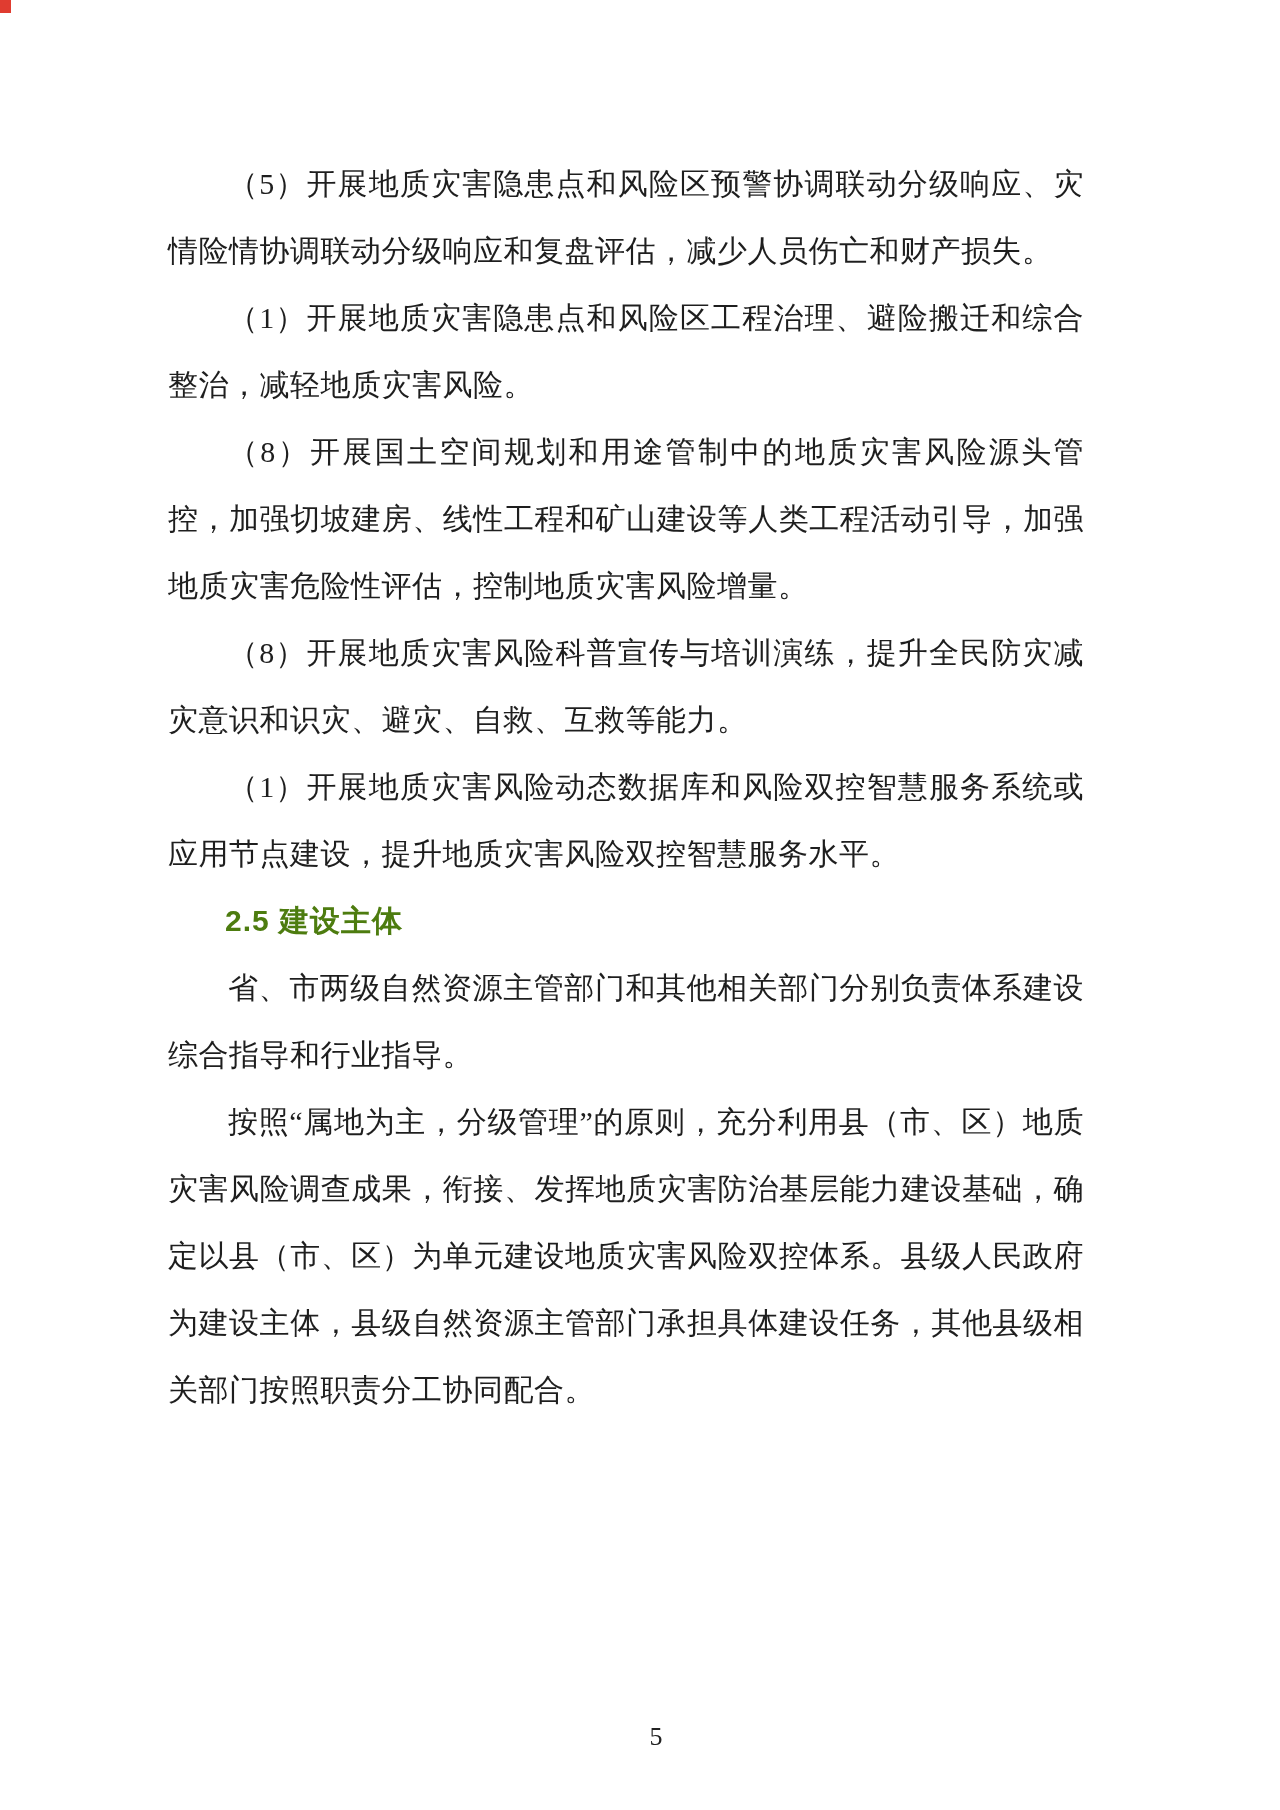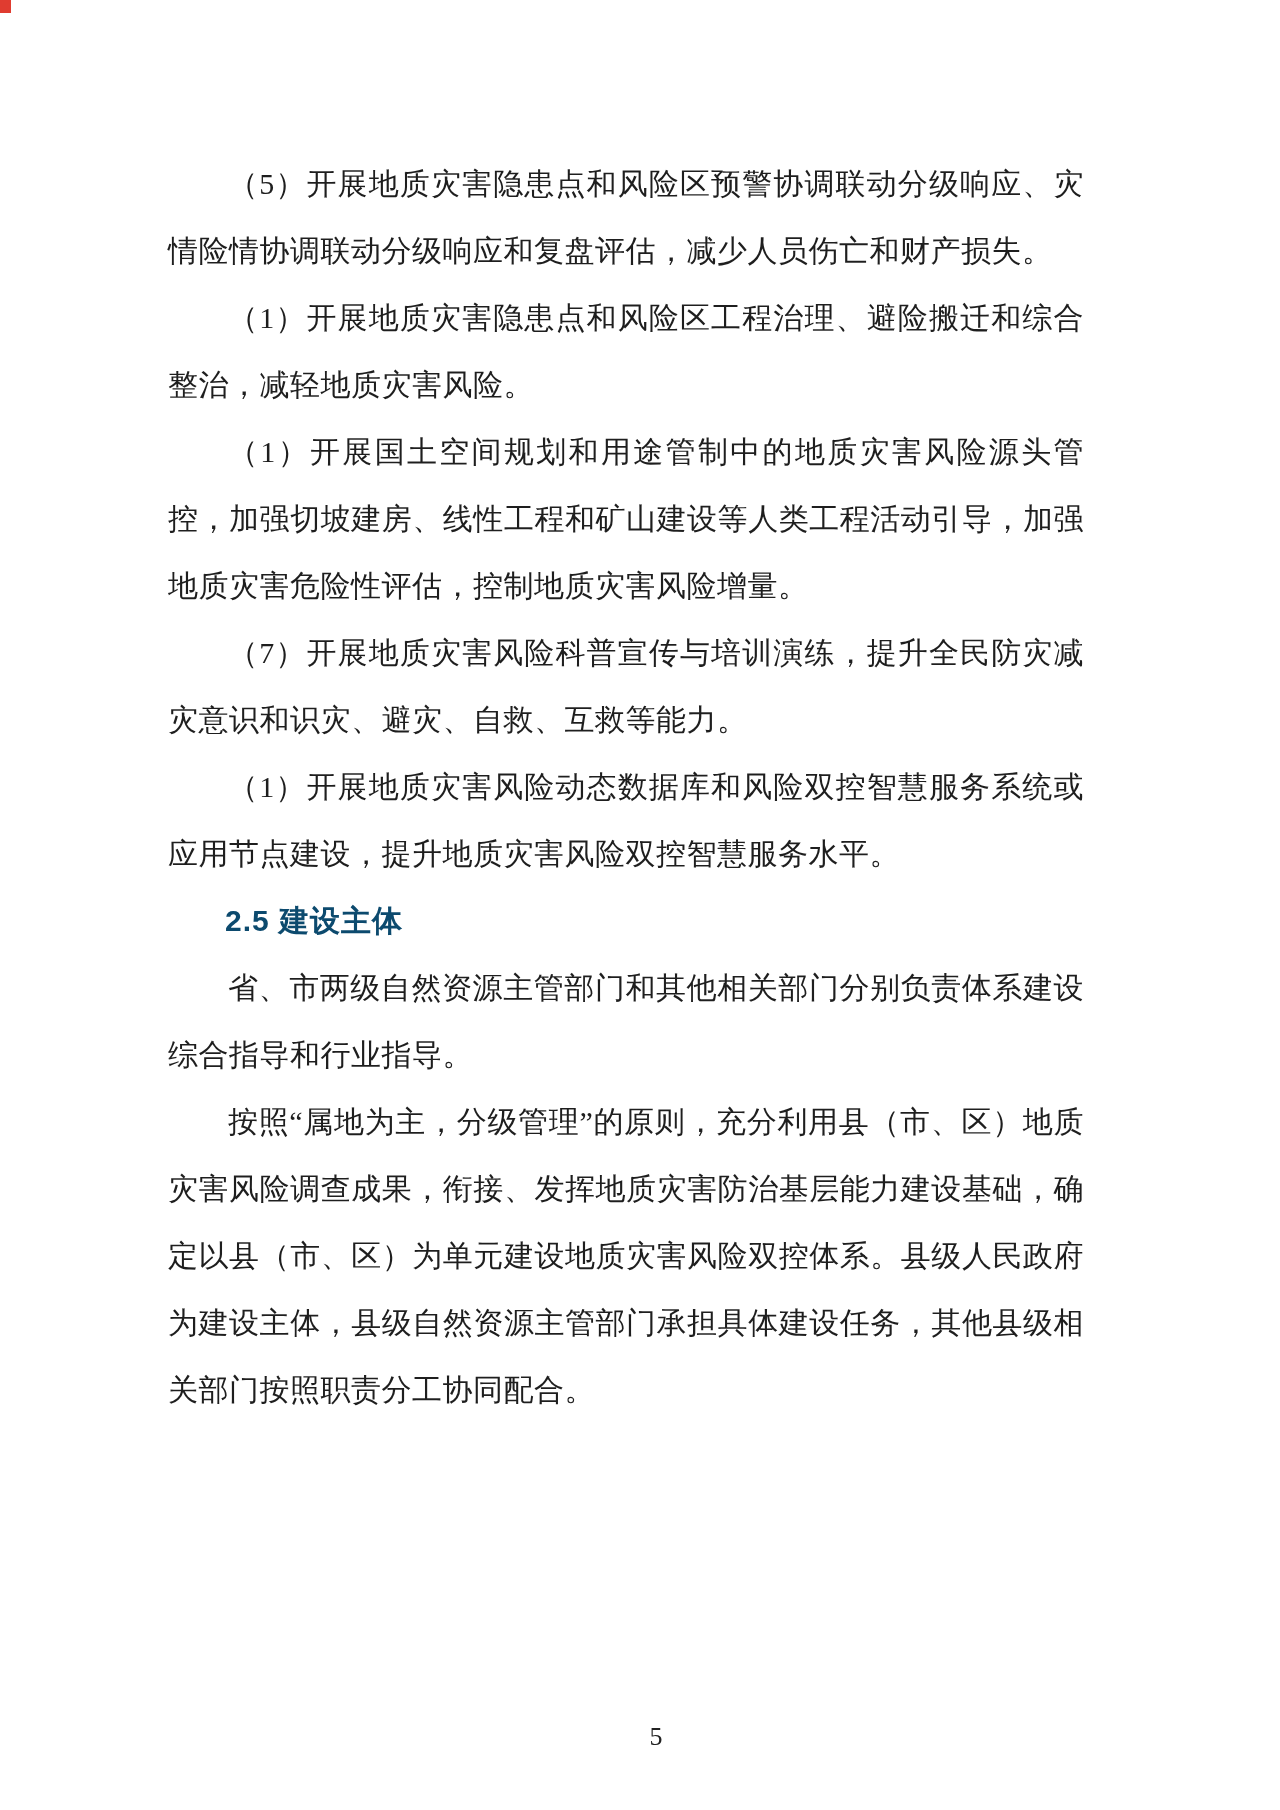--- a/index.html
+++ b/index.html
@@ -39,21 +39,21 @@
     text-align: justify;
     text-indent: 2em;
     word-break: break-all;
   }
   .heading {
     margin: 0;
     font-size: 30px;
     line-height: 67px;
     font-family: "Liberation Sans", sans-serif;
     font-weight: bold;
-    color: #0c4a6e;
+    color: #4d7c0f;
     text-indent: 1.9em;
     letter-spacing: 1px;
   }
   .footer {
     position: absolute;
     top: 1722px;
     left: 0;
     width: 100%;
     text-align: center;
   }
@@ -65,22 +65,22 @@
 </style>
 </head>
 <body>
 
 <div class="page">
   <div class="scan-mark"></div>
 
   <div class="content">
     <p class="para">（5）开展地质灾害隐患点和风险区预警协调联动分级响应、灾情险情协调联动分级响应和复盘评估，减少人员伤亡和财产损失。</p>
     <p class="para">（1）开展地质灾害隐患点和风险区工程治理、避险搬迁和综合整治，减轻地质灾害风险。</p>
-    <p class="para">（1）开展国土空间规划和用途管制中的地质灾害风险源头管控，加强切坡建房、线性工程和矿山建设等人类工程活动引导，加强地质灾害危险性评估，控制地质灾害风险增量。</p>
-    <p class="para">（7）开展地质灾害风险科普宣传与培训演练，提升全民防灾减灾意识和识灾、避灾、自救、互救等能力。</p>
+    <p class="para">（8）开展国土空间规划和用途管制中的地质灾害风险源头管控，加强切坡建房、线性工程和矿山建设等人类工程活动引导，加强地质灾害危险性评估，控制地质灾害风险增量。</p>
+    <p class="para">（8）开展地质灾害风险科普宣传与培训演练，提升全民防灾减灾意识和识灾、避灾、自救、互救等能力。</p>
     <p class="para">（1）开展地质灾害风险动态数据库和风险双控智慧服务系统或应用节点建设，提升地质灾害风险双控智慧服务水平。</p>
 
     <h2 class="heading">2.5 建设主体</h2>
 
     <p class="para">省、市两级自然资源主管部门和其他相关部门分别负责体系建设综合指导和行业指导。</p>
     <p class="para">按照“属地为主，分级管理”的原则，充分利用县（市、区）地质灾害风险调查成果，衔接、发挥地质灾害防治基层能力建设基础，确定以县（市、区）为单元建设地质灾害风险双控体系。县级人民政府为建设主体，县级自然资源主管部门承担具体建设任务，其他县级相关部门按照职责分工协同配合。</p>
   </div>
 
   <div class="footer">
     <span class="page-num">5</span>

